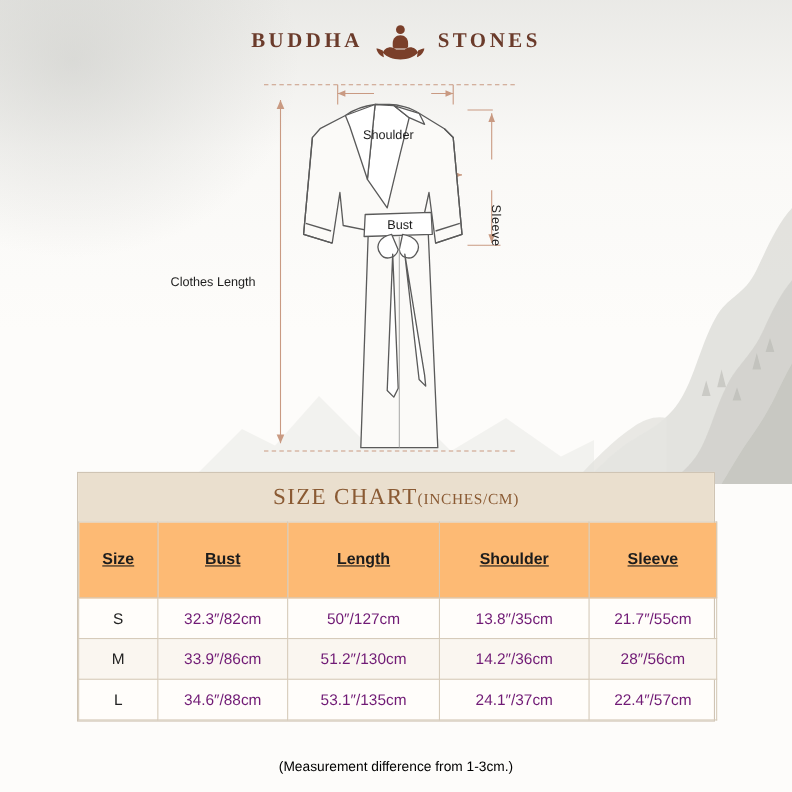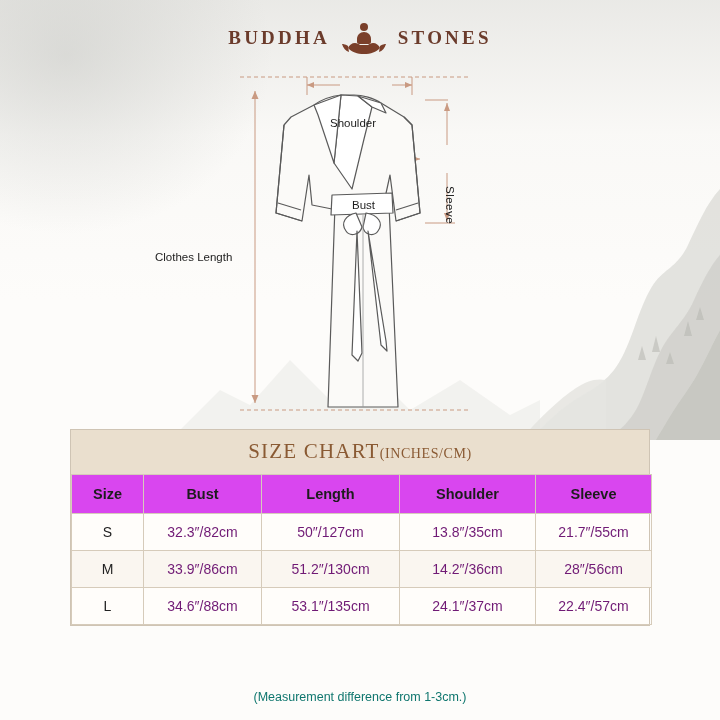--- a/index.html
+++ b/index.html
@@ -134,25 +134,26 @@
     table-layout: fixed;
   }
   table.size-table th,
   table.size-table td {
     border: 1px solid #d6cbba;
     text-align: center;
     color: #2a2a2a;
     font-family: "Liberation Sans", sans-serif;
   }
   table.size-table th {
-    background: #d946ef;
+    background: #fdba74;
     font-size: 14.5px;
     font-weight: 700;
-    padding: 11px 2px;
+    padding: 26px 2px;
     color: #1c1c1c;
+    text-decoration: underline;
   }
   table.size-table td {
     font-size: 14px;
     padding: 10px 2px;
     color: #701a75;
   }
   table.size-table td.sizecol {
     font-size: 14px;
     color: #222;
   }
@@ -162,21 +163,21 @@
   .col-len  { width: 138px; }
   .col-sho  { width: 136px; }
   .col-sle  { width: 116px; }
 
   .footnote {
     position: absolute;
     left: 0; right: 0;
     top: 690px;
     text-align: center;
     font-size: 12.5px;
-    color: #0f766e;
+    color: #000000;
     font-family: "Liberation Sans", sans-serif;
   }
 </style>
 </head>
 <body>
 
 <div id="page">
 
   <div class="bg-layer">
     <div class="mist-top"></div>

